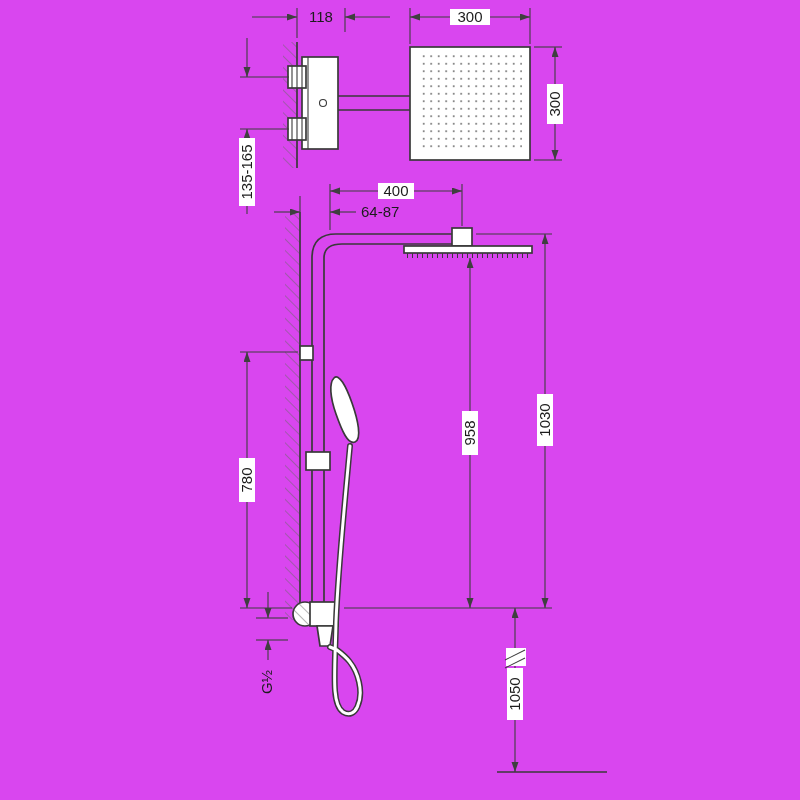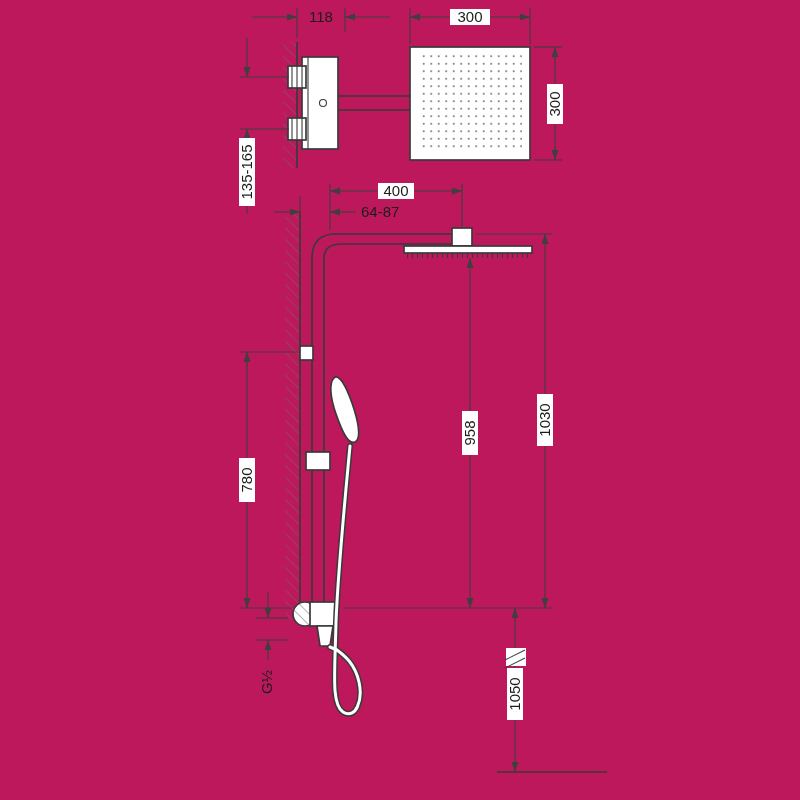--- a/index.html
+++ b/index.html
@@ -1,16 +1,16 @@
 <!DOCTYPE html>
 <html><head>
 <meta charset="utf-8">
 <style>
   html,body{margin:0;padding:0;background:#ffffff;}
-  .page{width:800px;height:800px;background:#be185d;position:relative;overflow:hidden;}
+  .page{width:800px;height:800px;background:#d946ef;position:relative;overflow:hidden;}
   svg{display:block;}
   text{font-family:"Liberation Sans", sans-serif;font-size:15px;fill:#1c1c1c;}
   .part{stroke:#3a3a3a;stroke-width:1.7;fill:#ffffff;}
   .partline{stroke:#3a3a3a;stroke-width:1.7;fill:none;}
   .thin{stroke:#3a3a3a;stroke-width:1.1;fill:none;}
   .dim{stroke:#3f3f3f;stroke-width:1.1;fill:none;}
   .bg{fill:#ffffff;stroke:none;}
 </style>
 </head>
 <body>

